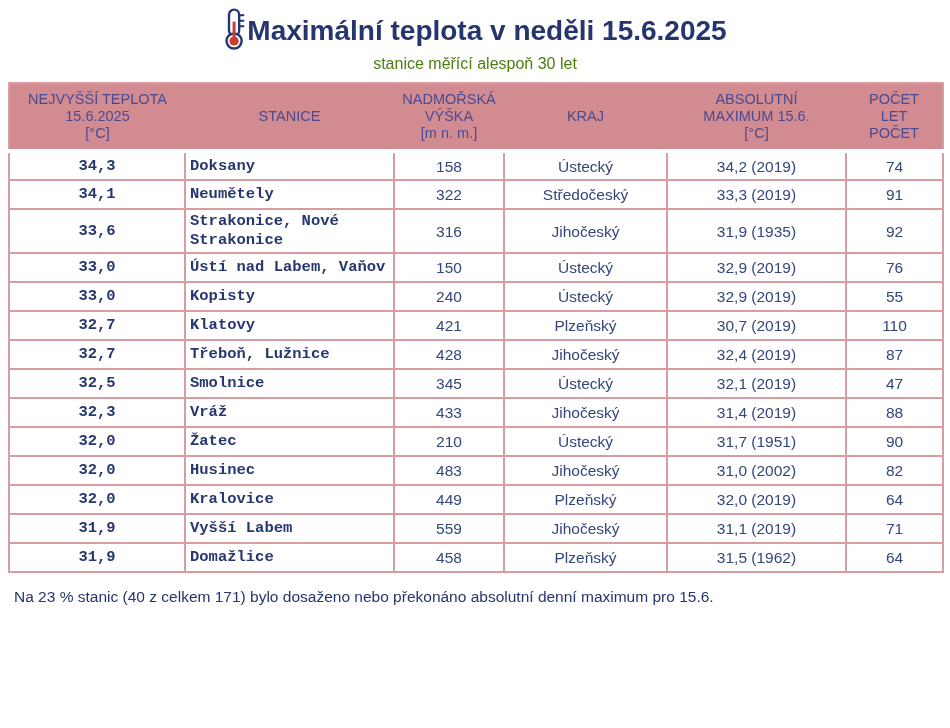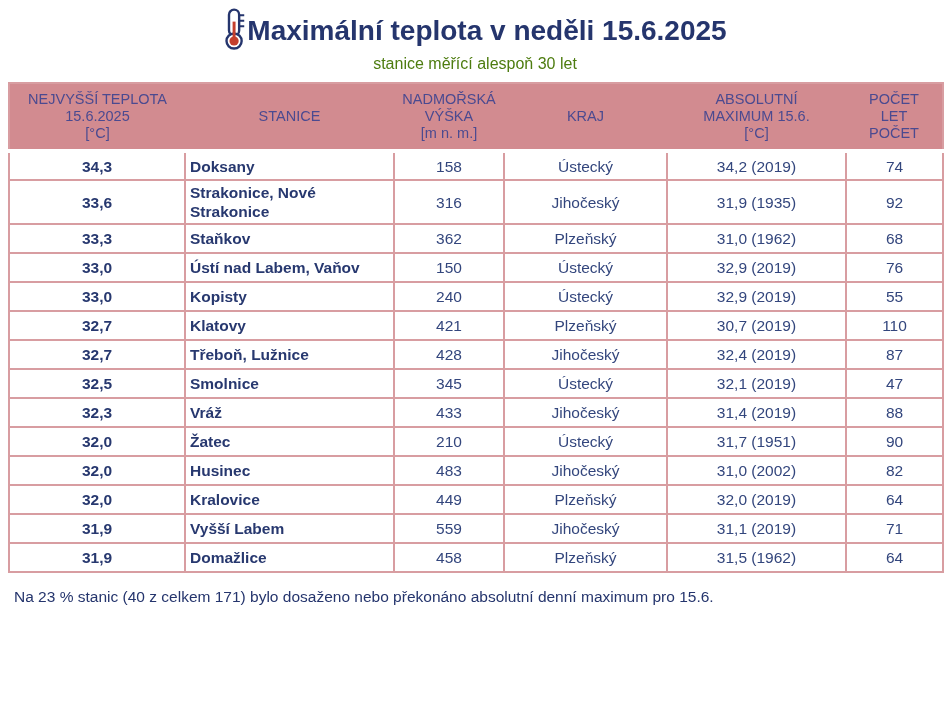--- a/index.html
+++ b/index.html
@@ -63,20 +63,21 @@
     color: var(--body-navy);
     text-align: center;
     vertical-align: middle;
     height: 29px;
     padding: 2px 6px;
     line-height: 19px;
   }
   tbody td.col-0, tbody td.col-1 {
     font-weight: bold;
     color: var(--bold-navy);
+    font-family: Liberation Mono, monospace;
   }
   tbody td.col-1 {
     text-align: left;
     padding-left: 4px;
   }
   .footnote {
     font-size: 15.5px;
     color: var(--title-navy);
     margin: 15px 0 8px 14px;
   }
@@ -142,34 +143,34 @@
   <tbody>
       <tr>
         <td class="col-0">34,3</td>
         <td class="col-1">Doksany</td>
         <td class="col-2">158</td>
         <td class="col-3">Ústecký</td>
         <td class="col-4">34,2 (2019)</td>
         <td class="col-5">74</td>
       </tr>
       <tr>
+        <td class="col-0">34,1</td>
+        <td class="col-1">Neumětely</td>
+        <td class="col-2">322</td>
+        <td class="col-3">Středočeský</td>
+        <td class="col-4">33,3 (2019)</td>
+        <td class="col-5">91</td>
+      </tr>
+      <tr>
         <td class="col-0">33,6</td>
         <td class="col-1">Strakonice, Nové Strakonice</td>
         <td class="col-2">316</td>
         <td class="col-3">Jihočeský</td>
         <td class="col-4">31,9 (1935)</td>
         <td class="col-5">92</td>
-      </tr>
-      <tr>
-        <td class="col-0">33,3</td>
-        <td class="col-1">Staňkov</td>
-        <td class="col-2">362</td>
-        <td class="col-3">Plzeňský</td>
-        <td class="col-4">31,0 (1962)</td>
-        <td class="col-5">68</td>
       </tr>
       <tr>
         <td class="col-0">33,0</td>
         <td class="col-1">Ústí nad Labem, Vaňov</td>
         <td class="col-2">150</td>
         <td class="col-3">Ústecký</td>
         <td class="col-4">32,9 (2019)</td>
         <td class="col-5">76</td>
       </tr>
       <tr>

